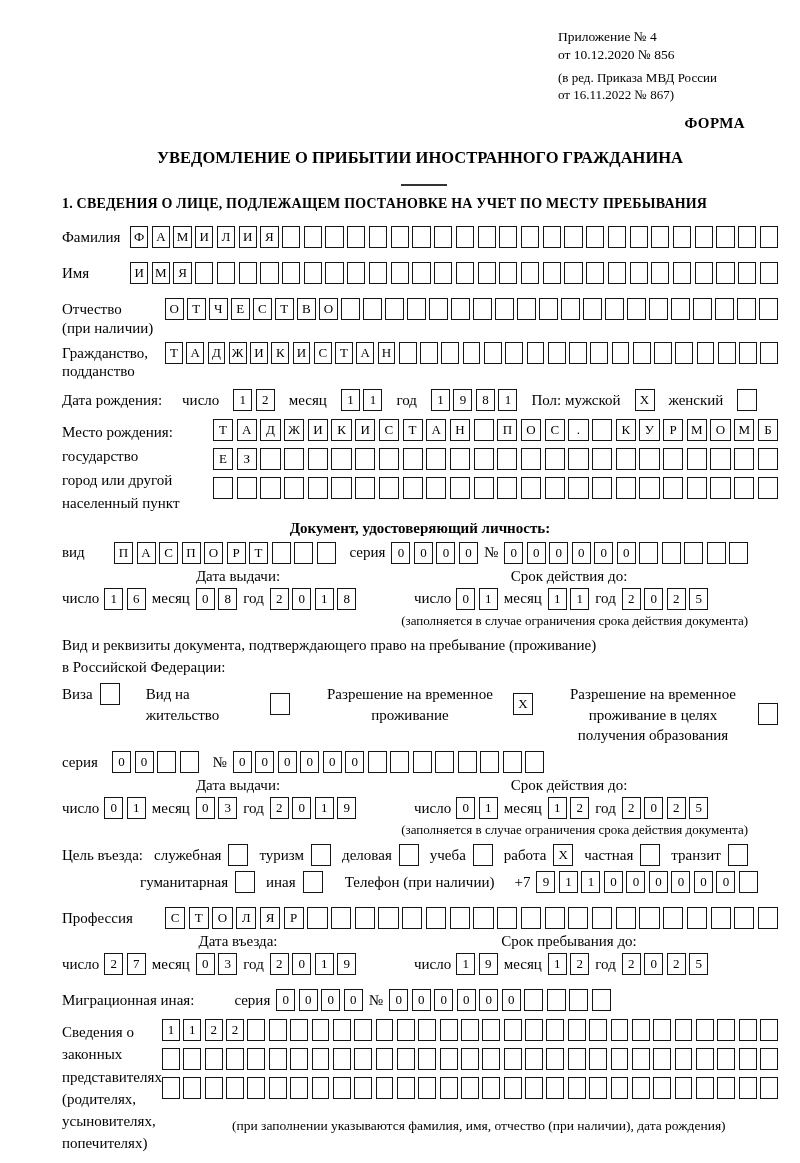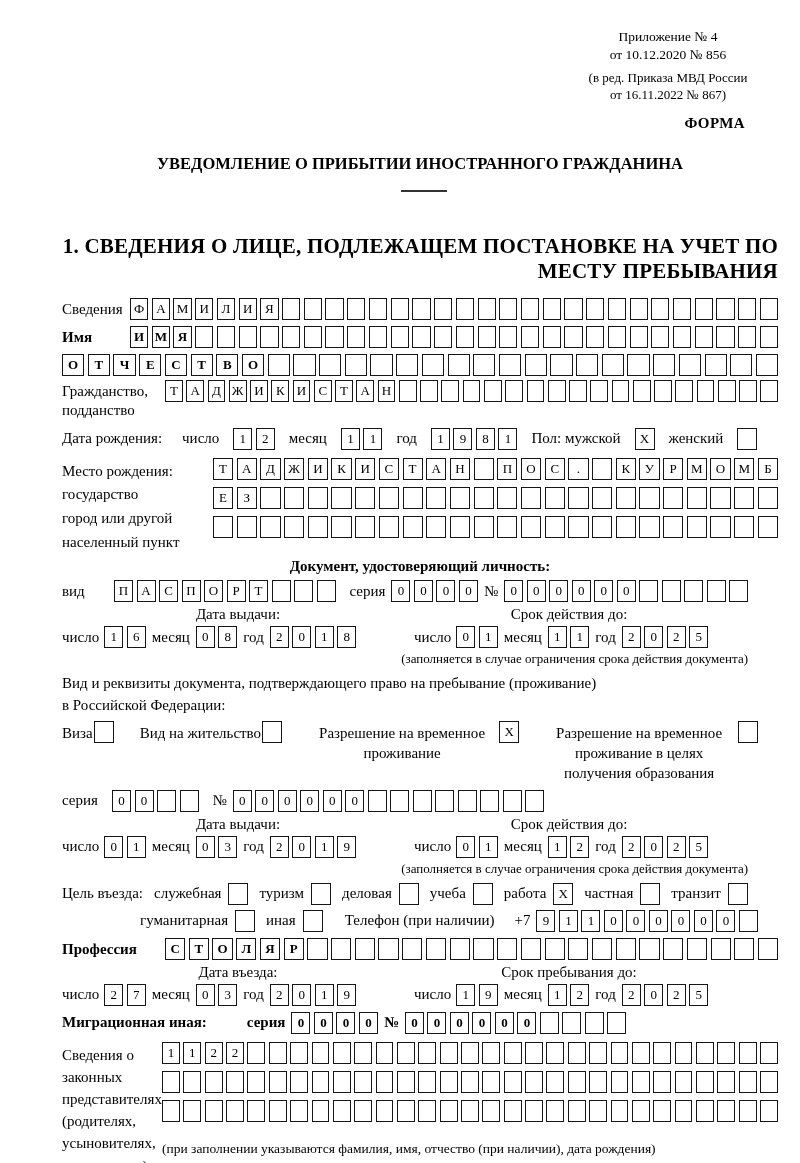--- a/index.html
+++ b/index.html
@@ -6,45 +6,45 @@
   html,body { background:#ffffff; }
   body {
     width: 800px; height: 1163px;
     font-family: "Liberation Serif", serif;
     color: #000; font-size: 15px;
     overflow: hidden;
   }
   .page { padding: 28px 22px 0 62px; }
 
   
-  .hdr { margin-left: 496px; width: 220px; font-size: 13.5px; line-height: 1.32; text-align: center; }
+  .hdr { margin-left: 496px; width: 220px; font-size: 13.5px; line-height: 1.32; }
   .hdr .amend { margin-top: 5px; font-size: 13px; }
   .forma { margin-top: 12px; text-align: right; padding-right: 33px; font-weight: bold; font-size: 15px; letter-spacing: .4px; }
 
-  .title { margin-top: 20px; text-align: center; font-weight: bold; font-size: 16.5px; line-height: 1.4; }
+  .title { margin-top: 14px; text-align: center; font-weight: bold; font-size: 16.5px; line-height: 1.4; }
   .uline { display: inline-block; width: 46px; height: 15px; border-bottom: 2px solid #333; margin-left: 8px; }
-  .sec-title { margin-top: 36px; text-align: right; font-weight: bold; font-size: 21px; letter-spacing: .2px; }
+  .sec-title { margin-top: 4px; text-align: left; font-weight: bold; font-size: 14px; letter-spacing: .2px; }
 
   
   .cells { display: flex; gap: 3.5px; }
   .cells.fill { flex: 1; }
   .cells.fill .cb { flex: 1; }
   .cb {
     display: flex; align-items: center; justify-content: center;
     height: 22px; min-width: 15px; border: 1.6px solid #161616;
     font-size: 13px; background: #fff; flex: none;
   }
   .cells.fixed .cb { width: 19px; }
   .cb.box { width: 20px; height: 22px; }
 
   .row { display: flex; align-items: flex-start; }
   .rlabel { flex: none; line-height: 1.25; padding-top: 2px; }
   .w68 { width: 68px; } .w103 { width: 103px; }
 
-  .mt14 { margin-top: 14px; } .mt8 { margin-top: 8px; gap: 8px; } .mt7 { margin-top: 6px; font-weight: bold; }
+  .mt14 { margin-top: 14px; } .mt8 { margin-top: 8px; gap: 8px; } .mt7 { margin-top: 14px; }
   .mt6 { margin-top: 6px; } .mt5 { margin-top: 5px; } .mt4 { margin-top: 4px; }
 
   
   .inline { display: flex; align-items: center; flex-wrap: nowrap; }
   .dlbl { margin: 0 6px; white-space: nowrap; }
 
   
   .multiblock { display: flex; align-items: flex-start; }
   .mlabels { flex: none; line-height: 1.58; padding-top: 2px; }
   .mrows { flex: 1; display: flex; flex-direction: column; gap: 7px; }
@@ -55,21 +55,21 @@
   .dates { display: flex; align-items: flex-start; margin-top: 4px; }
   .dcol-left { width: 352px; }
   .dcol-right { width: 310px; }
   .dhead { text-align: center; margin-bottom: 3px; }
   .dgroup { display: flex; align-items: center; }
   .note { margin-top: 3px; text-align: right; padding-right: 30px; font-size: 13px; }
 
   .intro { margin-top: 6px; line-height: 1.45; }
 
   .res-opts { display: flex; align-items: flex-start; margin-top: 4px; }
-  .opt { display: flex; align-items: flex-start; gap: 1px; }
+  .opt { display: flex; align-items: center; gap: 7px; }
   .olbl { line-height: 1.35; padding-top: 2px; }
   .olbl.center { text-align: center; }
 
   .pair { display: flex; align-items: center; gap: 7px; margin-left: 11px; }
   .pair:first-of-type { margin-left: 8px; }
 
   .caption { font-size: 13.5px; }
 </style>
 </head>
 <body>
@@ -87,21 +87,21 @@
   <div class="forma">ФОРМА</div>
 
   <div class="title">
     <div>УВЕДОМЛЕНИЕ О ПРИБЫТИИ ИНОСТРАННОГО ГРАЖДАНИНА</div>
     <div><span class="uline"></span></div>
   </div>
 
   <div class="sec-title">1. СВЕДЕНИЯ О ЛИЦЕ, ПОДЛЕЖАЩЕМ ПОСТАНОВКЕ НА УЧЕТ ПО МЕСТУ ПРЕБЫВАНИЯ</div>
 
   <div class="row mt14">
-    <span class="rlabel w68">Сведения</span>
+    <span class="rlabel w68">Фамилия</span>
     <span class="cells fill">
         <span class="cb">Ф</span>
         <span class="cb">А</span>
         <span class="cb">М</span>
         <span class="cb">И</span>
         <span class="cb">Л</span>
         <span class="cb">И</span>
         <span class="cb">Я</span>
         <span class="cb"></span>
         <span class="cb"></span>
@@ -159,20 +159,24 @@
         <span class="cb"></span>
         <span class="cb"></span>
         <span class="cb"></span>
         <span class="cb"></span>
         <span class="cb"></span>
         <span class="cb"></span>
       </span>
   </div>
 
   <div class="row mt7">
+    <span class="rlabel w103">
+      <span>Отчество</span><br>
+      <span>(при наличии)</span>
+    </span>
     <span class="cells fill">
         <span class="cb">О</span>
         <span class="cb">Т</span>
         <span class="cb">Ч</span>
         <span class="cb">Е</span>
         <span class="cb">С</span>
         <span class="cb">Т</span>
         <span class="cb">В</span>
         <span class="cb">О</span>
         <span class="cb"></span>
@@ -799,17 +803,17 @@
           <span class="cb"></span>
           <span class="cb"></span>
           <span class="cb"></span>
           <span class="cb"></span>
           <span class="cb"></span>
           <span class="cb"></span>
           <span class="cb"></span>
           <span class="cb"></span>
           <span class="cb"></span>
         </span>
-      <span class="caption" style="margin-top:12px; ">(при заполнении указываются фамилия, имя, отчество (при наличии), дата рождения)</span>
+      <span class="caption" style="margin-top:12px; margin-left:70px;">(при заполнении указываются фамилия, имя, отчество (при наличии), дата рождения)</span>
     </span>
   </div>
 
 </div>
 
 </body></html>

